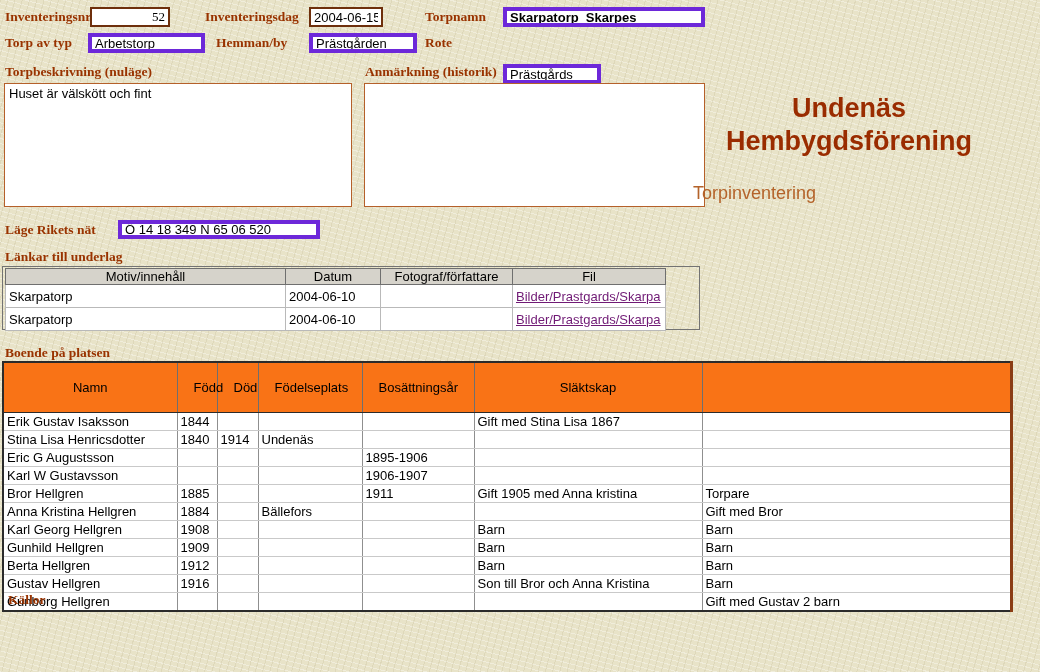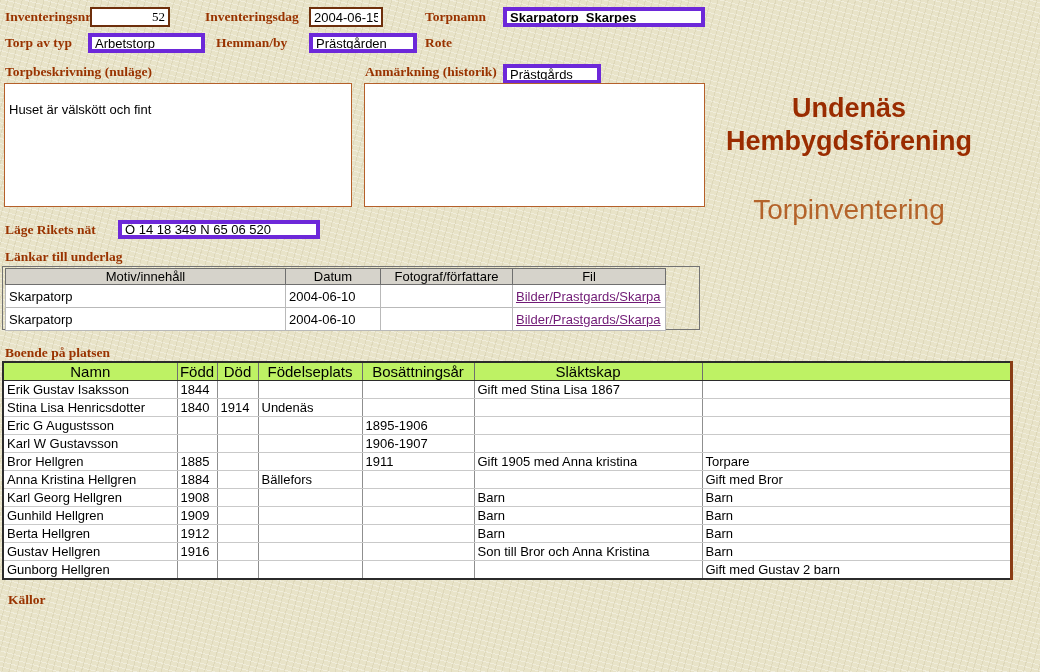--- a/index.html
+++ b/index.html
@@ -26,30 +26,30 @@
     font:13px "Liberation Sans", sans-serif;
     padding:0 3px;
   }
   input.f2 { border-width:2px; border-color:#6e2f0c; }
   input.num { text-align:right;font-family:Liberation Serif, serif; }
   input.bold { font-weight:bold; }
   textarea.ta {
     position:absolute; box-sizing:border-box;
     border:1px solid #b5602a; background:#fff;
     font:13px "Liberation Sans", sans-serif;
-    padding:18px 4px; resize:none; overflow:hidden;
+    padding:2px 4px; resize:none; overflow:hidden;
   }
   .title1 {
     position:absolute; left:693px; top:92px; width:312px;
     text-align:center; font-weight:bold; font-size:27px; line-height:33px;
     color:#9a2c00;
   }
   .subtitle {
-    position:absolute; left:693px; top:194px; width:312px;
-    text-align:center; font-size:28px; color:#b4632a;
+    position:absolute; left:693px; top:183px; width:312px;
+    font-size:18px; color:#b4632a;
   }
   
   .links-wrap {
     position:absolute; left:2px; top:266px; width:698px; height:64px;
     box-sizing:border-box; border:1px solid #737373;
   }
   table.grid { border-collapse:collapse; table-layout:fixed; background:#fff; }
   .links-table { margin:1px 0 0 2px; width:660px; border:1px solid #4a4a4a; }
   .links-table td.h {
     background:#d6d3cb; border:1px solid #6f6f6f;
@@ -59,22 +59,22 @@
     border:1px solid #b9b9b9; height:22px; padding:0 3px;
     white-space:nowrap; overflow:hidden;
   }
   .links-table a { color:#701a75; text-decoration:underline; }
   
   .res-table {
     position:absolute; left:2px; top:361px; width:1008px;
     border:2px solid #2b2b2b; border-right:3px solid #8a3c14;
   }
   .res-table td.h {
-    background:#bef264; border:1px solid #6f6f6f; border-bottom:1px solid #2b2b2b;
-    height:17px; text-align:center; padding:0; font-size:15px;
+    background:#f97316; border:1px solid #6f6f6f; border-bottom:1px solid #2b2b2b;
+    height:17px; text-align:center; padding:16px; font-size:13px;
   }
   .res-table td.c {
     height:17px; padding:0 3px;
     border-right:1px solid #8f8f8f; border-bottom:1px solid #c9c9c9;
     white-space:nowrap; overflow:hidden;
   }
   .sources { position:absolute; left:8px; top:592px; }
 </style>
 </head>
 <body>

